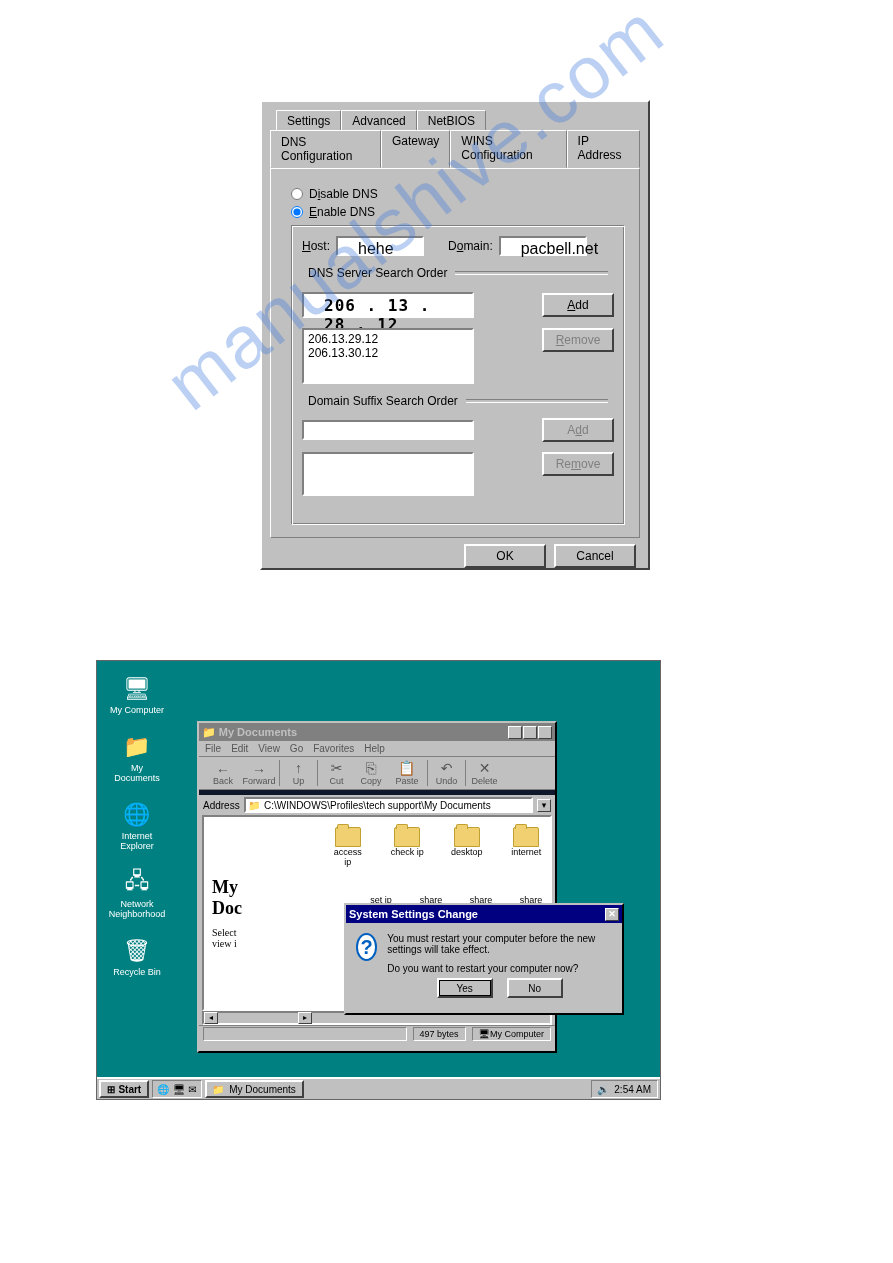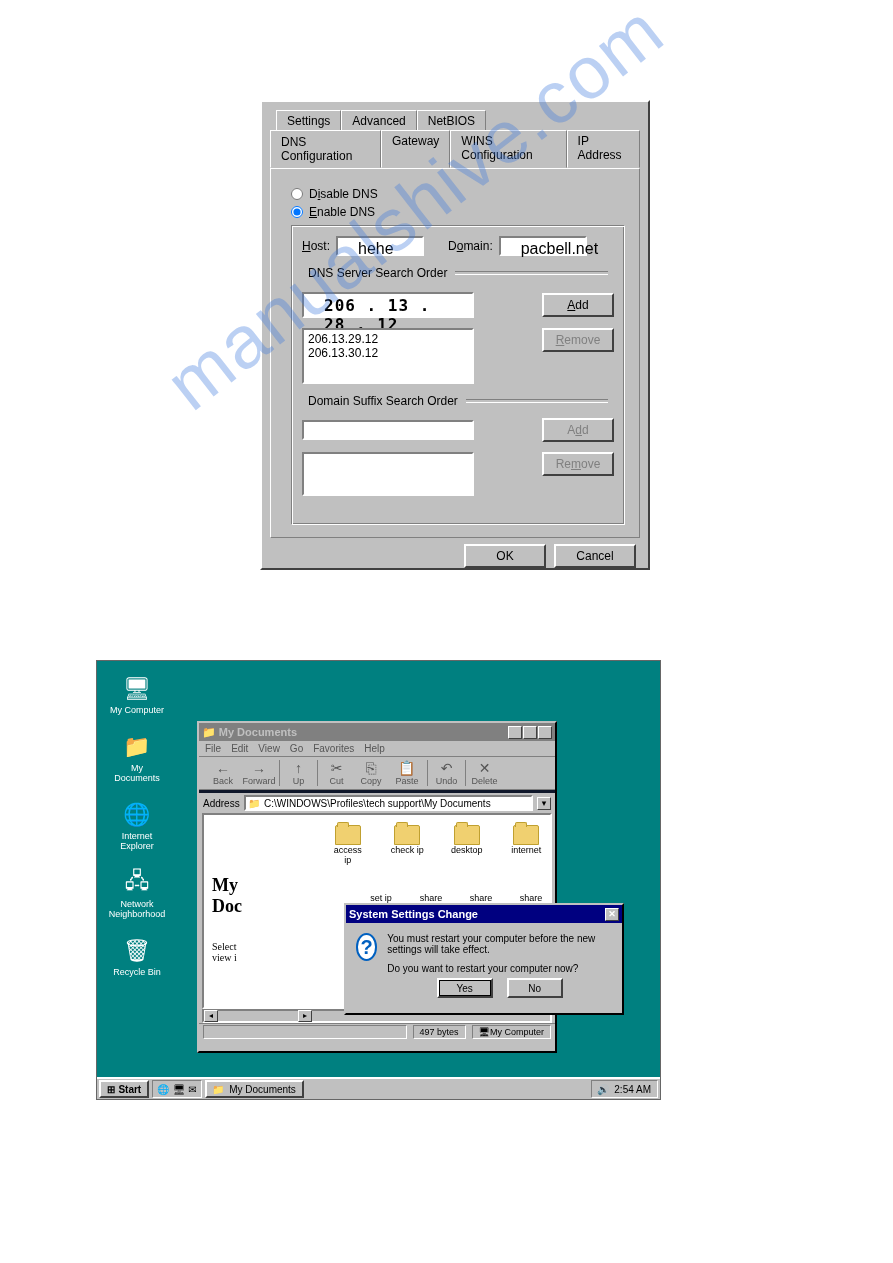--- a/index.html
+++ b/index.html
@@ -41,31 +41,31 @@
 .expl{position:absolute;left:100px;top:60px;width:360px;height:332px;background:#c0c0c0;border:2px solid;border-color:#c0c0c0 #000 #000 #c0c0c0}
 .tbar{background:linear-gradient(#808080,#808080);color:#c0c0c0;height:18px;display:flex;align-items:center;padding:0 3px;font-weight:bold;font-size:11px}
 .tbar.active{background:#000080;color:#fff}
 .tctrls{margin-left:auto;display:flex;gap:1px}
 .tctrl{width:14px;height:13px;background:#c0c0c0;border:1px solid;border-color:#fff #404040 #404040 #fff;font-size:9px;display:flex;align-items:center;justify-content:center;cursor:pointer}
 .menubar{display:flex;gap:10px;padding:2px 6px;font-size:10px;color:#555}
 .toolb{display:flex;border-top:1px solid #808080;border-bottom:1px solid #808080;padding:3px 6px}
 .tbi{display:flex;flex-direction:column;align-items:center;font-size:9px;width:36px;color:#555}
 .tbi .ic{font-size:14px;height:16px}
 .tbi.sep{border-left:1px solid #808080;margin-left:2px;padding-left:2px}
-.addr{display:flex;align-items:center;padding:2px 4px;gap:4px;font-size:10px;border-top:3px solid #0f172a}
+.addr{display:flex;align-items:center;padding:2px 4px;gap:4px;font-size:10px;border-top:5px solid #0f172a}
 .addr .txtaddr{flex:1;background:#fff;border:2px solid;border-color:#808080 #fff #fff #808080;height:16px;padding:0 3px;display:flex;align-items:center}
 .content{background:#fff;flex:1;height:196px;border:2px solid;border-color:#808080 #fff #fff #808080;margin:0 3px;position:relative;overflow:hidden;padding:6px}
 .folders{display:flex;gap:24px;margin-left:120px;margin-top:4px}
 .fold,.filei{display:flex;flex-direction:column;align-items:center;font-size:9px;width:46px;text-align:center}
 .fold .fic{width:26px;height:20px;background:#f0d070;border:1px solid #c0a030;border-radius:2px 2px 0 0;position:relative}
 .fold .fic::before{content:"";position:absolute;top:-4px;left:1px;width:10px;height:4px;background:#f0d070;border:1px solid #c0a030;border-bottom:none;border-radius:2px 2px 0 0}
 .filerow{display:flex;gap:24px;margin-left:158px;margin-top:28px}
 .bigtxt{position:absolute;left:8px;top:60px;font-family:"Times New Roman",serif}
 .bigtxt .l1{font-size:18px;font-weight:bold}
-.bigtxt .l2{font-size:10px;color:#000;margin-top:24px}
+.bigtxt .l2{font-size:10px;color:#000;margin-top:8px}
 .sb{height:16px;border-top:1px solid #808080;display:flex;align-items:center;font-size:9px;padding:0 4px;gap:6px}
 .sbcell{border:1px solid;border-color:#808080 #fff #fff #808080;padding:0 6px;height:14px;display:flex;align-items:center}
 .hscroll{height:14px;background:#c0c0c0;border:2px solid;border-color:#808080 #fff #fff #808080;margin:0 3px;display:flex;align-items:center}
 .hscroll .ar{width:14px;height:12px;background:#c0c0c0;border:1px solid;border-color:#fff #404040 #404040 #fff;font-size:8px;text-align:center}
 
 
 .msgbox{position:absolute;left:247px;top:242px;width:280px;height:112px;background:#c0c0c0;border:2px solid;border-color:#c0c0c0 #000 #000 #c0c0c0;z-index:5}
 .msgbody{padding:10px;display:flex;gap:10px;font-size:10px}
 .qicon{width:28px;height:28px;border-radius:50%;border:2px solid #0060c0;color:#0060c0;display:flex;align-items:center;justify-content:center;font-size:20px;font-weight:bold;background:#fff}
 .msgbtns{display:flex;justify-content:center;gap:14px;margin-top:4px}

